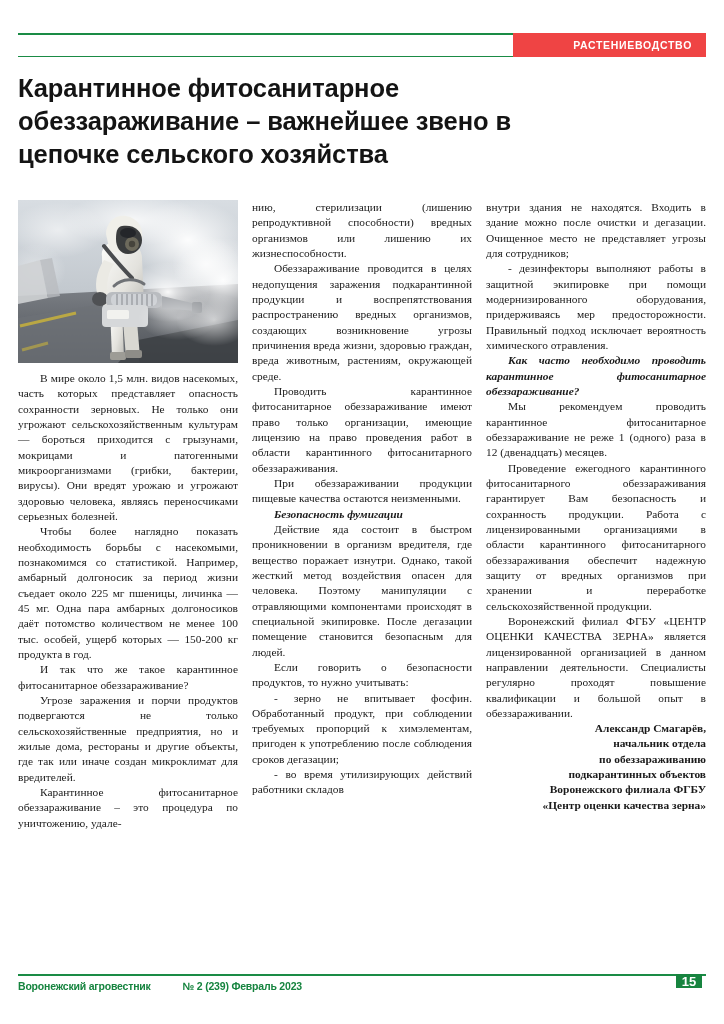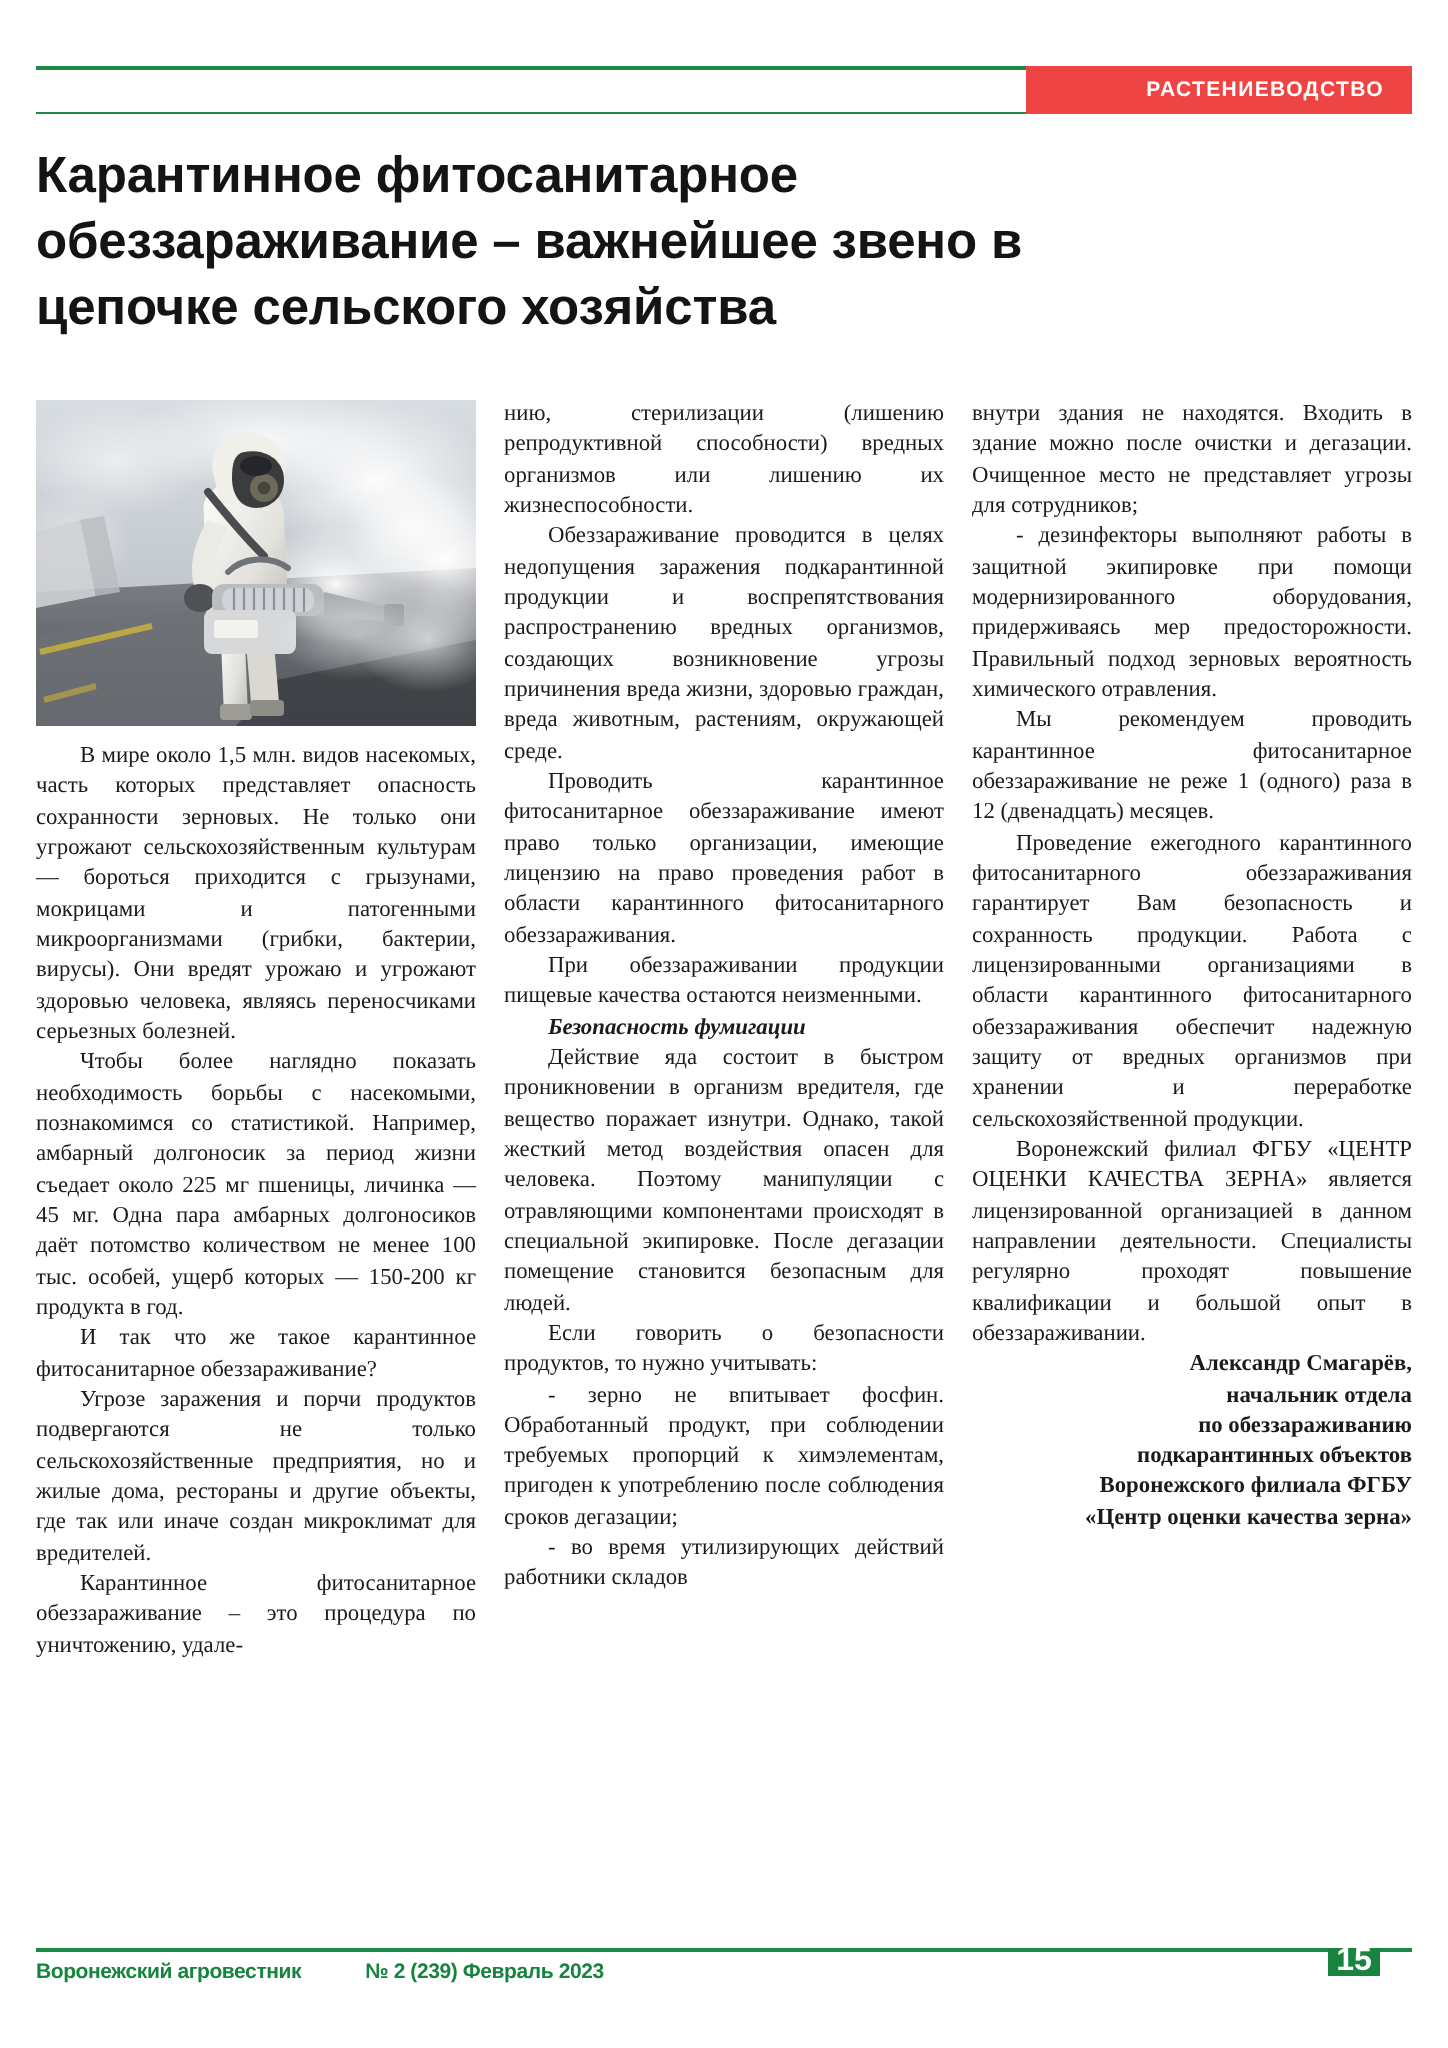--- a/index.html
+++ b/index.html
@@ -165,26 +165,26 @@
   }
   .footer-issue {
     font-size: 10.5px;
     font-weight: 700;
     color: #16843f;
     letter-spacing: -0.2px;
     margin-left: 32px;
   }
   .page-badge {
     position: absolute;
-    right: 16px;
+    right: 4px;
     top: 0;
     background: #17843f;
     color: #ffffff;
     font-family: "Liberation Sans", sans-serif;
-    font-size: 16px;
+    font-size: 13px;
     font-weight: 700;
     width: 26px;
     height: 14px;
     display: flex;
     align-items: center;
     justify-content: center;
     line-height: 1;
   }
 </style>
 </head>
@@ -310,21 +310,22 @@
       <p>При обеззараживании продукции пищевые качества остаются неизменными.</p>
       <p class="subhead">Безопасность фумигации</p>
       <p>Действие яда состоит в быстром проникновении в организм вредителя, где вещество поражает изнутри. Однако, такой жесткий метод воздействия опасен для человека. Поэтому манипуляции с отравляющими компонентами происходят в специальной экипировке. После дегазации помещение становится безопасным для людей.</p>
       <p>Если говорить о безопасности продуктов, то нужно учитывать:</p>
       <p>- зерно не впитывает фосфин. Обработанный продукт, при соблюдении требуемых пропорций к химэлементам, пригоден к употреблению после соблюдения сроков дегазации;</p>
       <p>- во время утилизирующих действий работники складов</p>
     </div>
 
     <div class="col">
       <p class="noindent">внутри здания не находятся. Входить в здание можно после очистки и дегазации. Очищенное место не представляет угрозы для сотрудников;</p>
-      <p>- дезинфекторы выполняют работы в защитной экипировке при помощи модернизированного оборудования, придерживаясь мер предосторожности. Правильный подход зерновых вероятность химического отравления.</p>
+      <p>- дезинфекторы выполняют работы в защитной экипировке при помощи модернизированного оборудования, придерживаясь мер предосторожности. Правильный подход исключает вероятность химического отравления.</p>
+      <p class="subhead">Как часто необходимо проводить карантинное фитосанитарное обеззараживание?</p>
       <p>Мы рекомендуем проводить карантинное фитосанитарное обеззараживание не реже 1 (одного) раза в 12 (двенадцать) месяцев.</p>
       <p>Проведение ежегодного карантинного фитосанитарного обеззараживания гарантирует Вам безопасность и сохранность продукции. Работа с лицензированными организациями в области карантинного фитосанитарного обеззараживания обеспечит надежную защиту от вредных организмов при хранении и переработке сельскохозяйственной продукции.</p>
       <p>Воронежский филиал ФГБУ «ЦЕНТР ОЦЕНКИ КАЧЕСТВА ЗЕРНА» является лицензированной организацией в данном направлении деятельности. Специалисты регулярно проходят повышение квалификации и большой опыт в обеззараживании.</p>
       <p class="signature">Александр Смагарёв,</p>
       <p class="signature">начальник отдела</p>
       <p class="signature">по обеззараживанию</p>
       <p class="signature">подкарантинных объектов</p>
       <p class="signature">Воронежского филиала ФГБУ</p>
       <p class="signature">«Центр оценки качества зерна»</p>
     </div>

